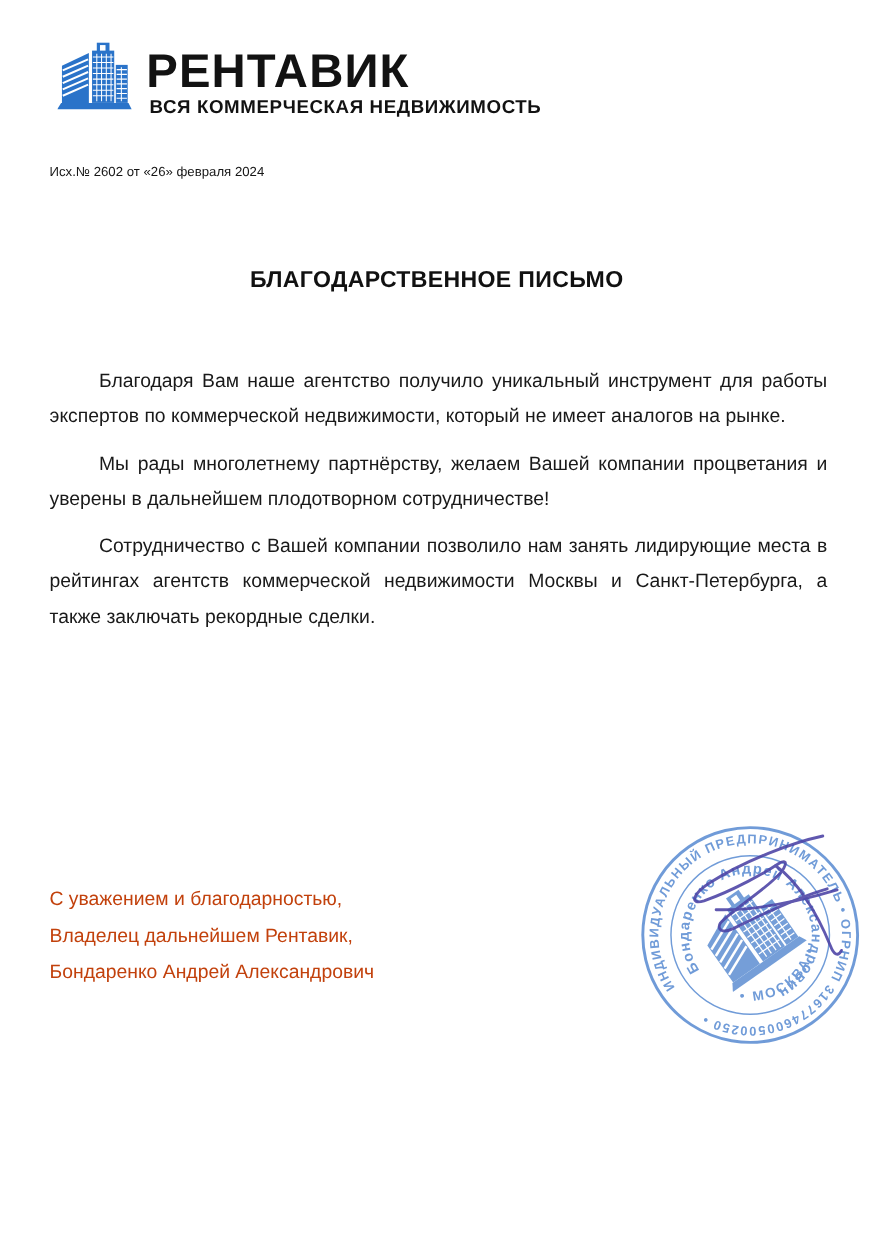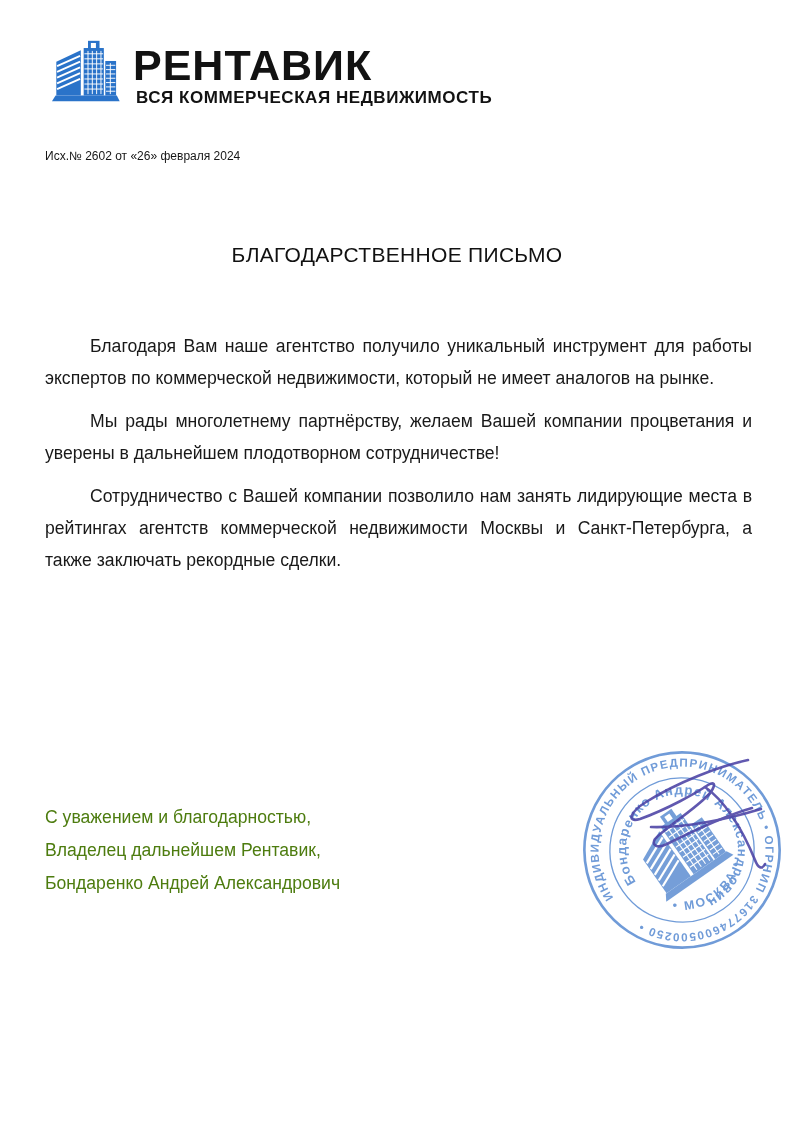--- a/index.html
+++ b/index.html
@@ -3,34 +3,34 @@
 <meta charset="utf-8">
 <style>
   html, body { margin:0; padding:0; }
   body {
     width:794px; height:1123px; background:#ffffff; position:relative;
     font-family:"Liberation Sans", sans-serif; color:#1c1c1c; overflow:hidden;
   }
   .page { position:absolute; inset:0; }
 
   
-  .logo { position:absolute; left:52px; top:36px; display:flex; align-items:center; gap:9px; }
+  .logo { position:absolute; left:52px; top:36px; display:flex; align-items:flex-start; gap:9px; }
   .logo-icon svg { width:72px; height:69px; display:block; }
   .logo-text { display:flex; flex-direction:column; margin-top:8px; }
   .logo-name { font-size:43px; font-weight:bold; letter-spacing:1px; color:#121212; line-height:42px; white-space:nowrap; }
   .logo-tagline { font-size:17px; font-weight:bold; letter-spacing:0.55px; color:#121212; margin:2px 0 0 3px; white-space:nowrap; }
 
   
   .ref-line { position:absolute; left:45px; top:149px; font-size:12px; color:#161616; }
   .doc-title { position:absolute; left:0; right:0; top:243px; text-align:center;
-               font-size:21px; font-weight:normal; letter-spacing:0.3px; color:#111; }
+               font-size:21px; font-weight:bold; letter-spacing:0.3px; color:#111; }
   .content { position:absolute; left:45px; top:330px; width:707px;
              font-size:17.6px; line-height:32px; text-align:justify; color:#191919; }
   .content p { margin:0 0 11px 0; text-indent:45px; }
-  .signoff { position:absolute; left:45px; top:801px; font-size:17.6px; line-height:33px; color:#4d7c0f; }
+  .signoff { position:absolute; left:45px; top:801px; font-size:17.6px; line-height:33px; color:#c2410c; }
   .signoff div { white-space:nowrap; }
 
   
   .stamp { position:absolute; left:573px; top:741px; width:218px; height:218px; }
   .stamp svg { width:100%; height:100%; display:block; }
   .sig-ink { position:absolute; left:556px; top:730px; width:240px; height:185px; pointer-events:none; }
   .sig-ink svg { width:100%; height:100%; display:block; }
 </style>
 </head>
 <body>

